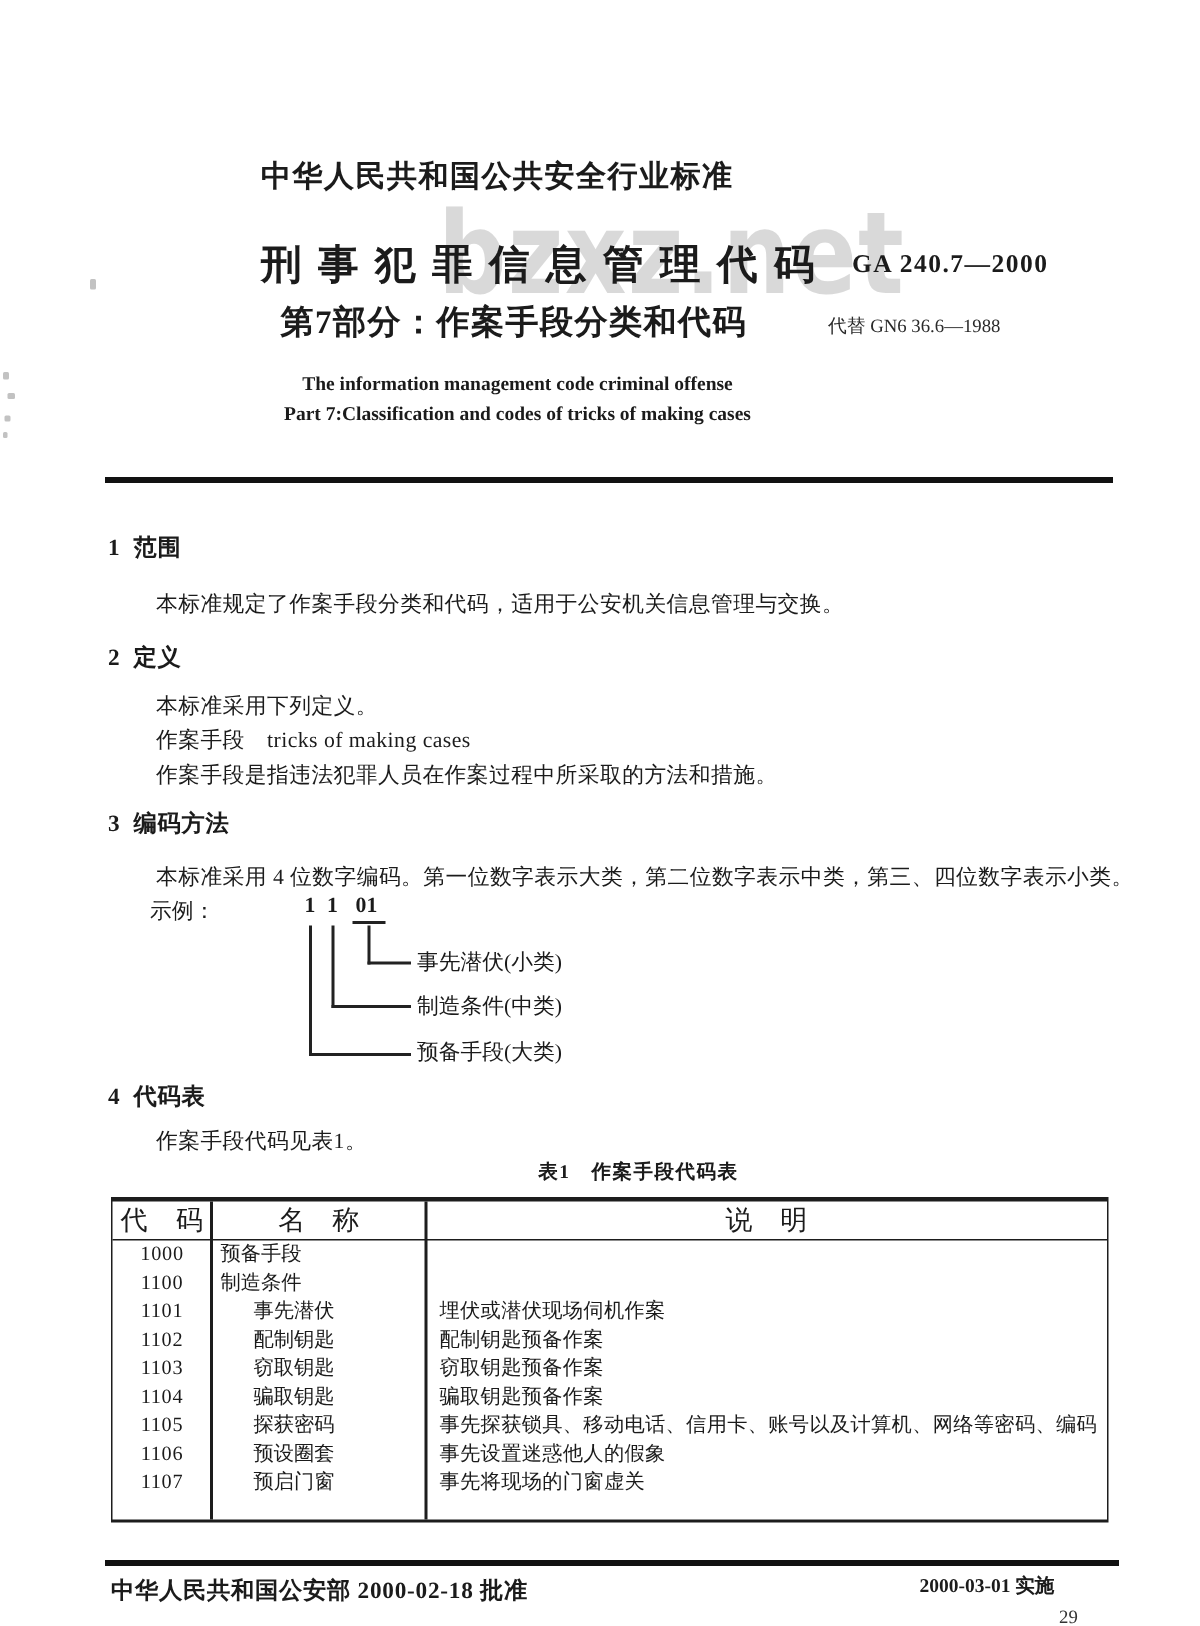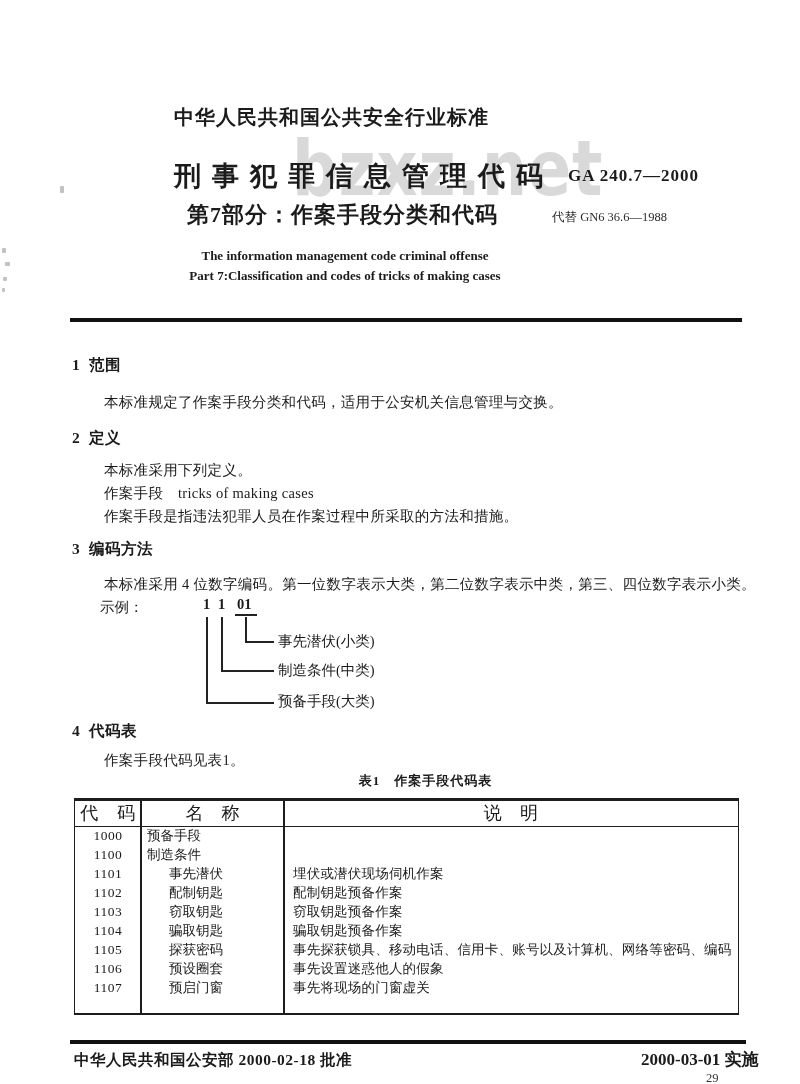--- a/index.html
+++ b/index.html
@@ -68,21 +68,21 @@
   .thead{display:flex;height:25px;border-bottom:1.5px solid #1d1d1d;font-size:18px;}
   .trow{display:flex;height:18.9px;align-items:center;font-size:13.5px;}
   .c-code{width:66px;text-align:center;box-sizing:border-box;letter-spacing:.5px;}
   .c-name{width:143px;box-sizing:border-box;padding-left:6px;white-space:nowrap;}
   .c-desc{flex:1;box-sizing:border-box;padding-left:9px;white-space:nowrap;letter-spacing:.2px;}
   .lvl-minor .c-name{padding-left:28px;}
   .thead .c-name,.thead .c-desc{text-align:center;padding-left:0;}
 
   
   .approval{left:74px;top:1050px;font-size:15.5px;font-weight:bold;white-space:nowrap;letter-spacing:.5px;}
-  .impl{left:613px;top:1048px;font-size:17px;font-weight:bold;white-space:nowrap;margin-left:28px;}
+  .impl{left:613px;top:1048px;font-size:13px;font-weight:bold;white-space:nowrap;}
   .pageno{left:706px;top:1071px;font-size:12.5px;color:#333;}
 
   
   .speck{background:#8f8f8f;opacity:.55;border-radius:1px;}
 </style>
 </head>
 <body>
 
 <div class="page">
 

